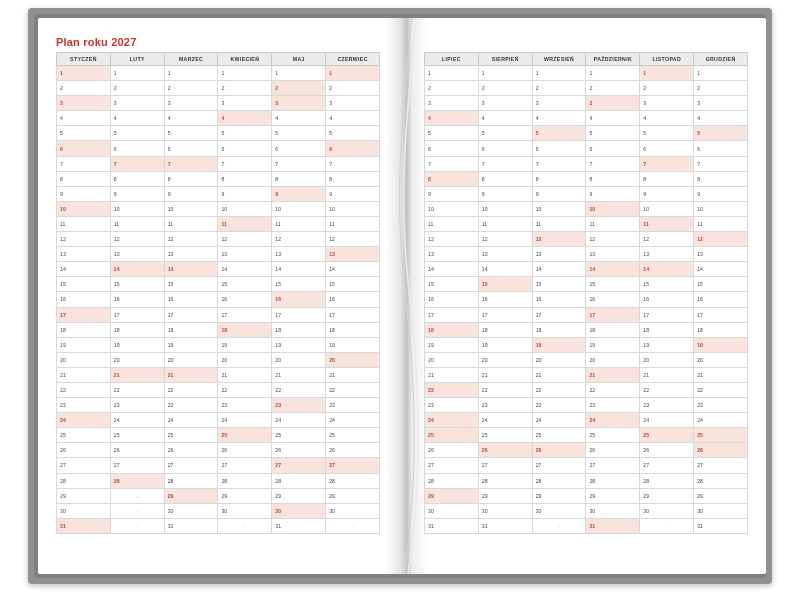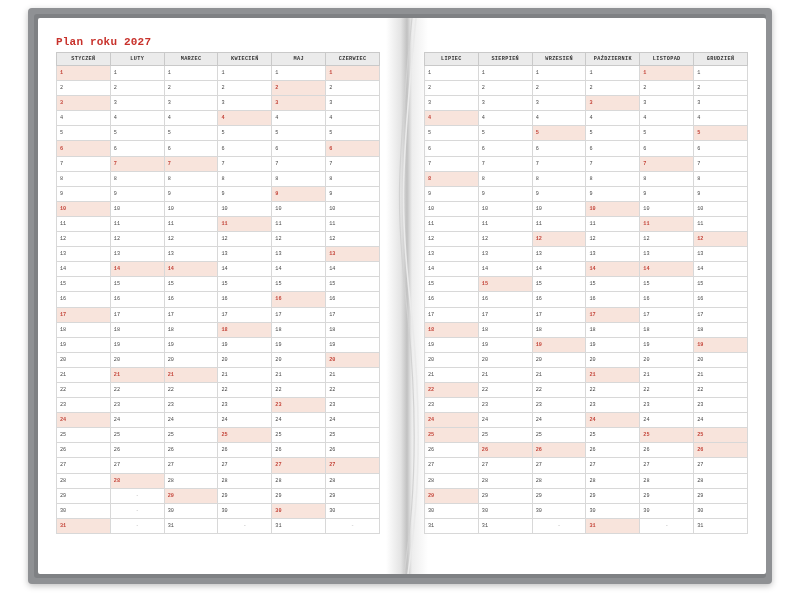--- a/index.html
+++ b/index.html
@@ -6,21 +6,20 @@
   body{
     width:800px;height:607px;
     background:#ffffff;
     font-family:"Liberation Sans", sans-serif;
     overflow:hidden;
   }
   #planner{
     position:relative;
     width:800px;height:607px;
     background:#ffffff;
-    font-family:Liberation Mono, monospace;
   }
   
   .cover{
     position:absolute;
     left:28px;top:8px;
     width:744px;height:576px;
     background:#8f9194;
     border-radius:4px;
     box-shadow:0 2px 6px rgba(0,0,0,.25);
   }

